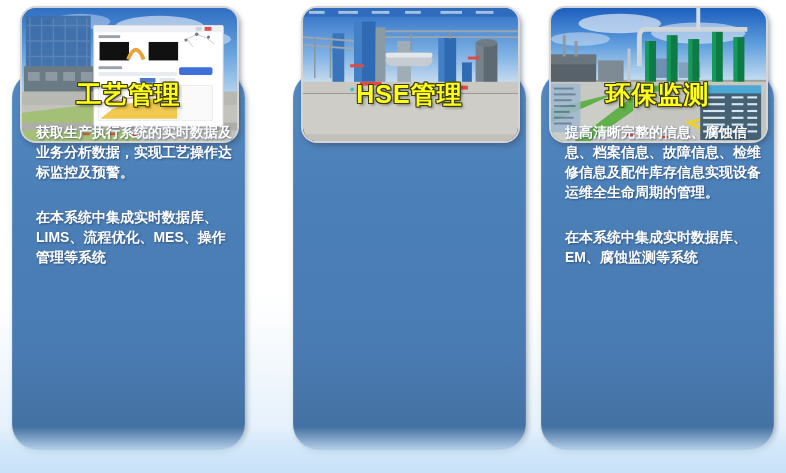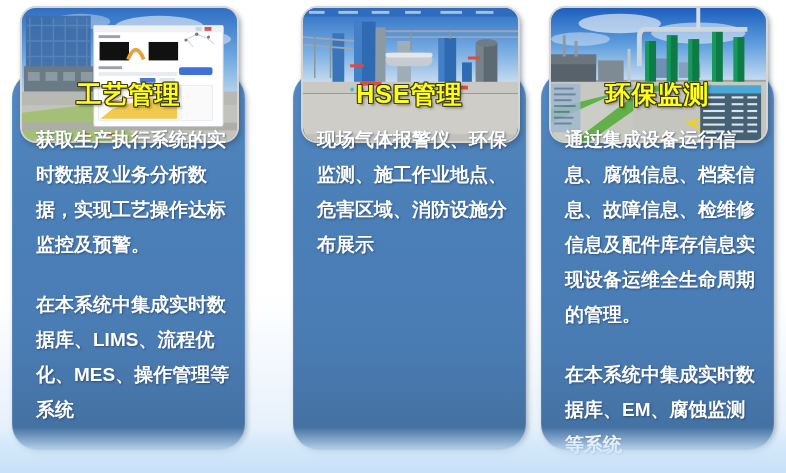--- a/index.html
+++ b/index.html
@@ -82,22 +82,22 @@
        2px 2px 3px rgba(25,35,15,0.55);
   }
 
   
   .card-text {
     position: absolute;
     left: 24px;
     top: 122px;
     width: 196px;
     color: #ffffff;
-    font-size: 19px;
-    line-height: 35px;
+    font-size: 14px;
+    line-height: 20px;
     font-weight: bold;
     text-shadow: 1px 1px 2px rgba(25, 45, 75, 0.55);
   }
   .card-text p {
     margin: 0 0 25px 0;
   }
   .card-text p:last-child { margin-bottom: 0; }
 
   
   .ground {
@@ -265,21 +265,20 @@
         <rect x="168" y="50" width="12" height="3" fill="#e04a42"></rect>
         <circle cx="50" cy="84" r="2" fill="#3fc2c2"></circle>
         <circle cx="124" cy="84" r="2" fill="#56c94e"></circle>
         <rect x="0" y="130" width="219" height="7" fill="#c1c0bb"></rect>
       </svg>
     </div>
 
     <div class="card-title">HSE管理</div>
 
     <div class="card-text">
-      <p>现场气体报警仪、环保监测、施工作业地点、危害区域、消防设施分布展示</p>
     </div>
   </div>
 
   <div class="card card-3">
     <div class="card-body"></div>
 
     <div class="card-photo">
       <svg class="photo-svg" viewBox="0 0 219 137" preserveAspectRatio="none">
         <defs>
           <linearGradient id="sky3" x1="0" y1="0" x2="0" y2="1">
@@ -367,19 +366,19 @@
           </g>
         </g>
         <rect x="76" y="130" width="8" height="2" fill="#e04a42"></rect>
         <rect x="112" y="132" width="8" height="2" fill="#e04a42"></rect>
       </svg>
     </div>
 
     <div class="card-title">环保监测</div>
 
     <div class="card-text">
-      <p>通过集成设备运行信息、腐蚀信息、档案信息、故障信息、检维修信息及配件库存信息实现设备运维全生命周期的管理。</p>
+      <p>提高清晰完整的信息、腐蚀信息、档案信息、故障信息、检维修信息及配件库存信息实现设备运维全生命周期的管理。</p>
       <p>在本系统中集成实时数据库、EM、腐蚀监测等系统</p>
     </div>
   </div>
 
   <div class="ground"></div>
 </div>
 
 </body></html>

